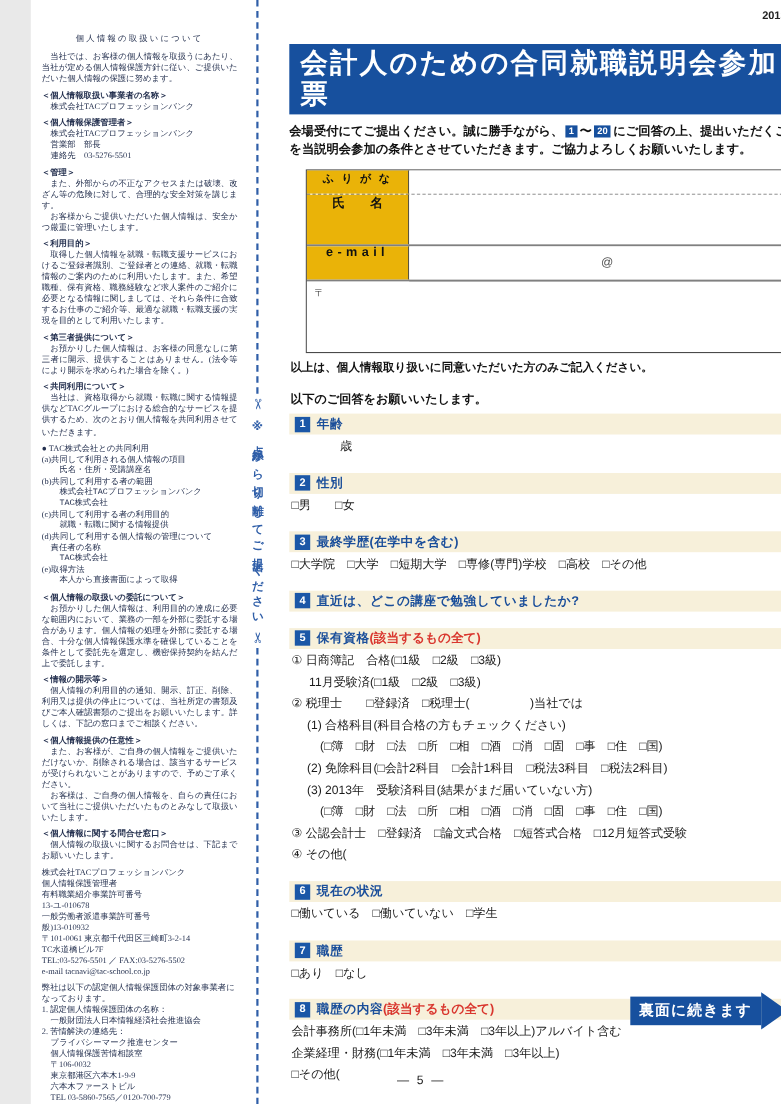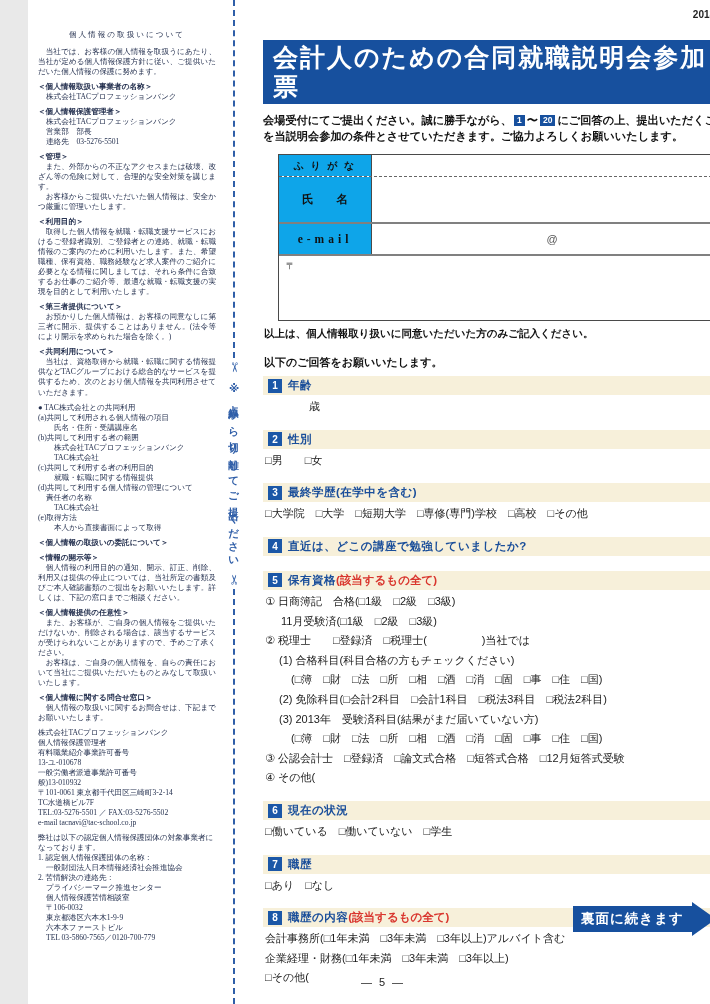--- a/index.html
+++ b/index.html
@@ -13,21 +13,21 @@
   .sidebar{position:absolute;left:10px;top:30px;width:178px;
            font-family:"Liberation Serif","DejaVu Serif",serif;
            font-size:7.6px;line-height:1.32;color:#24304f;}
   .sb-title{text-align:center;letter-spacing:2px;margin-bottom:7px;}
   .sb-h{margin-top:5px;font-weight:bold;}
   .sb-hl{margin-top:5px;}
   .sb-p{text-align:justify;}
   .sb-l{}
   .sb-lg{margin-top:5px;}
   .sb-l1{padding-left:8px;}
-  .sb-l2{padding-left:16px;}
+  .sb-l2{padding-left:16px;font-family:Liberation Mono, monospace;}
 
   
   .cutline{position:absolute;left:197px;top:0;bottom:0;width:18px;
            display:flex;flex-direction:column;align-items:center;}
   .dash{width:0;border-left:2px dashed #2f5ea8;}
   .dash-top{height:358px;}
   .dash-bottom{flex:1;}
   .scissors{color:#2f5ea8;font-size:13px;line-height:1;margin:3px 0;}
   .scissors.up{transform:rotate(90deg);}
   .scissors.down{transform:rotate(-90deg);}
@@ -38,22 +38,22 @@
   .main{position:absolute;left:235px;top:0;width:470px;}
   .banner{margin:40px 0 0 0;background:#17509e;color:#fff;font-size:25px;font-weight:bold;
           letter-spacing:2px;padding:3px 10px;line-height:1.15;}
   .intro{margin:8px 0 0 0;font-size:11.2px;font-weight:600;line-height:1.5;color:#111;}
   .badge{display:inline-block;background:#17509e;color:#fff;font-size:8.5px;font-weight:bold;
          padding:1px 3px;line-height:1.1;margin:0 2px;vertical-align:1px;}
 
   
   .ctable{margin:9px 0 0 15px;width:455px;border:1.6px solid #4a4a4a;box-sizing:border-box;}
   .crow{display:grid;grid-template-columns:93px 1fr;}
-  .clabel{background:#0ea5e9;border-right:1.3px solid #4a4a4a;display:flex;align-items:center;
-          justify-content:center;font-weight:bold;font-size:11.5px;color:#111;font-family:Liberation Serif, serif;}
+  .clabel{background:#eab308;border-right:1.3px solid #4a4a4a;display:flex;align-items:flex-start;
+          justify-content:center;font-weight:bold;font-size:11.5px;color:#111;}
   .r-furigana{height:21px;border-bottom:1.2px dashed #666;}
   .r-furigana .clabel{font-size:10px;letter-spacing:2px;}
   .r-name{height:45px;}
   .r-email{height:30px;border-top:2px solid #808080;}
   .email-label span{letter-spacing:4px;}
   .r-addr{height:64px;border-top:2px solid #808080;}
   .cvalue{position:relative;background:#fff;}
   .email-value{display:flex;align-items:center;justify-content:center;}
   .atmark{color:#555;font-size:11px;}
   .postal{position:absolute;top:4px;left:7px;font-size:9px;color:#333;}
@@ -116,20 +116,21 @@
       <div class="sb-l2">株式会社TACプロフェッションバンク</div>
       <div class="sb-l2">TAC株式会社</div>
       <div class="sb-l">(c)共同して利用する者の利用目的</div>
       <div class="sb-l2">就職・転職に関する情報提供</div>
       <div class="sb-l">(d)共同して利用する個人情報の管理について</div>
       <div class="sb-l1">責任者の名称</div>
       <div class="sb-l2">TAC株式会社</div>
       <div class="sb-l">(e)取得方法</div>
       <div class="sb-l2">本人から直接書面によって取得</div>
       <div class="sb-h">＜個人情報の取扱いの委託について＞</div>
+      <div class="sb-p">　お預かりした個人情報は、利用目的の達成に必要な範囲内において、業務の一部を外部に委託する場合があります。個人情報の処理を外部に委託する場合、十分な個人情報保護水準を確保していることを条件として委託先を選定し、機密保持契約を結んだ上で委託します。</div>
       <div class="sb-h">＜情報の開示等＞</div>
       <div class="sb-p">　個人情報の利用目的の通知、開示、訂正、削除、利用又は提供の停止については、当社所定の書類及びご本人確認書類のご提出をお願いいたします。詳しくは、下記の窓口までご相談ください。</div>
       <div class="sb-h">＜個人情報提供の任意性＞</div>
       <div class="sb-p">　また、お客様が、ご自身の個人情報をご提供いただけないか、削除される場合は、該当するサービスが受けられないことがありますので、予めご了承ください。</div>
       <div class="sb-p">　お客様は、ご自身の個人情報を、自らの責任において当社にご提供いただいたものとみなして取扱いいたします。</div>
       <div class="sb-h">＜個人情報に関する問合せ窓口＞</div>
       <div class="sb-p">　個人情報の取扱いに関するお問合せは、下記までお願いいたします。</div>
       <div class="sb-lg">株式会社TACプロフェッションバンク</div>
       <div class="sb-l">個人情報保護管理者</div>
       <div class="sb-l">有料職業紹介事業許可番号</div>

